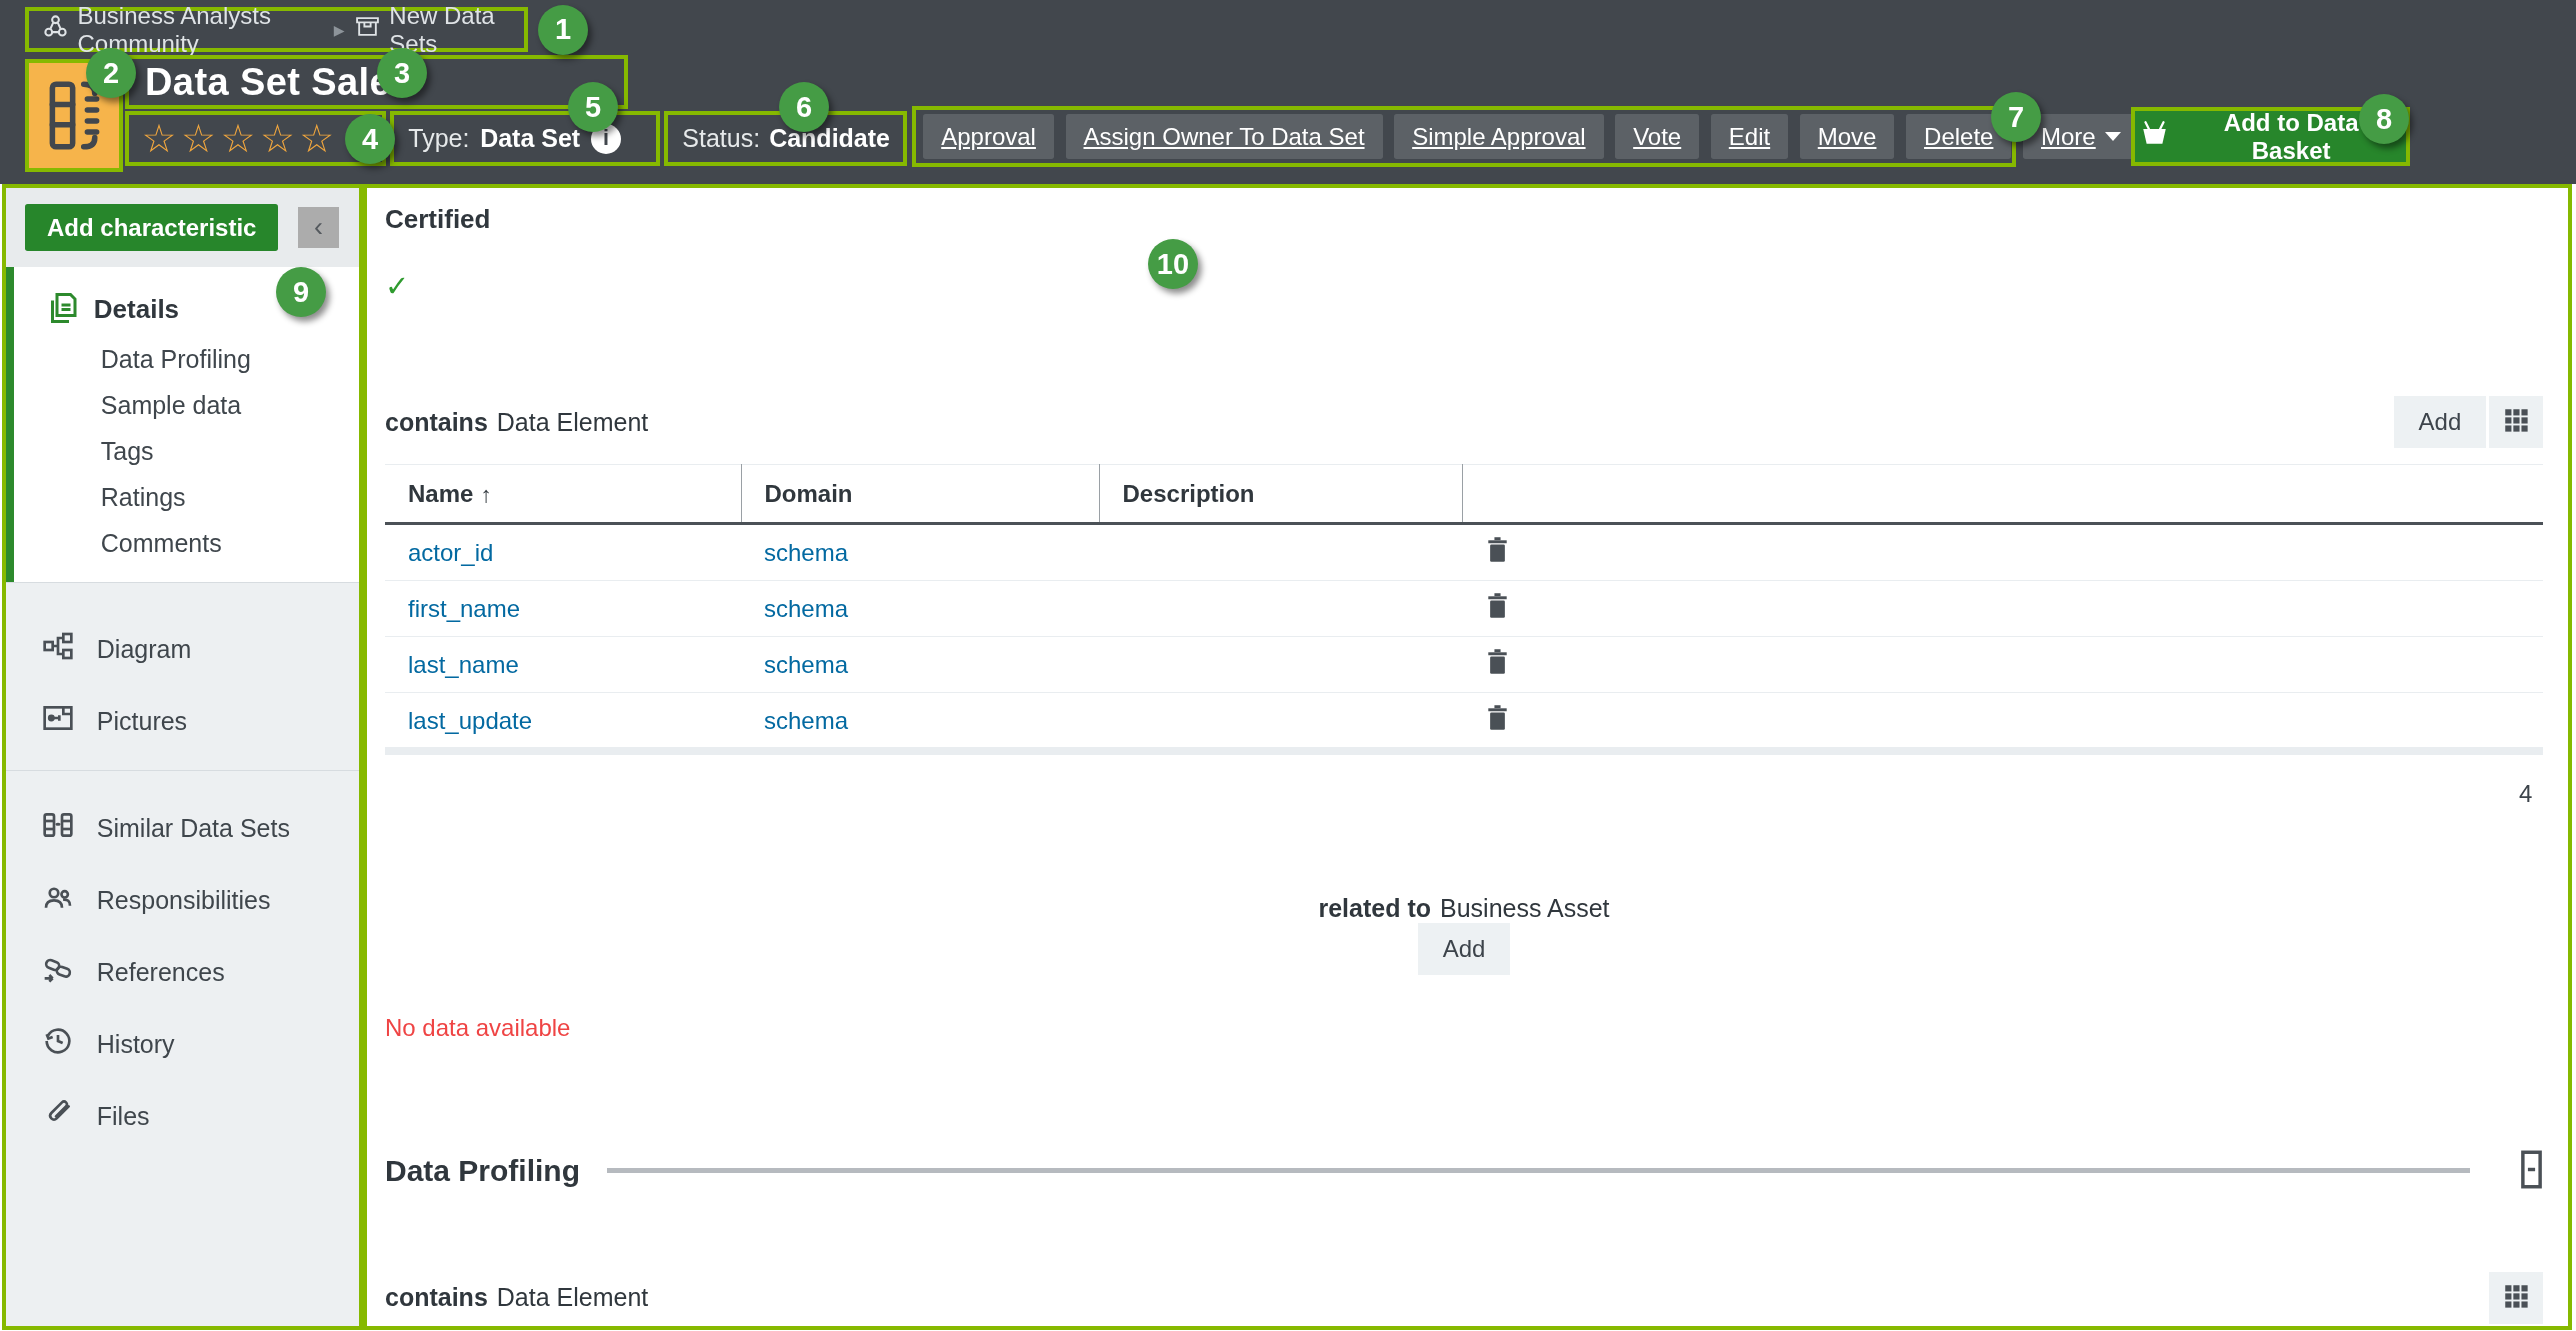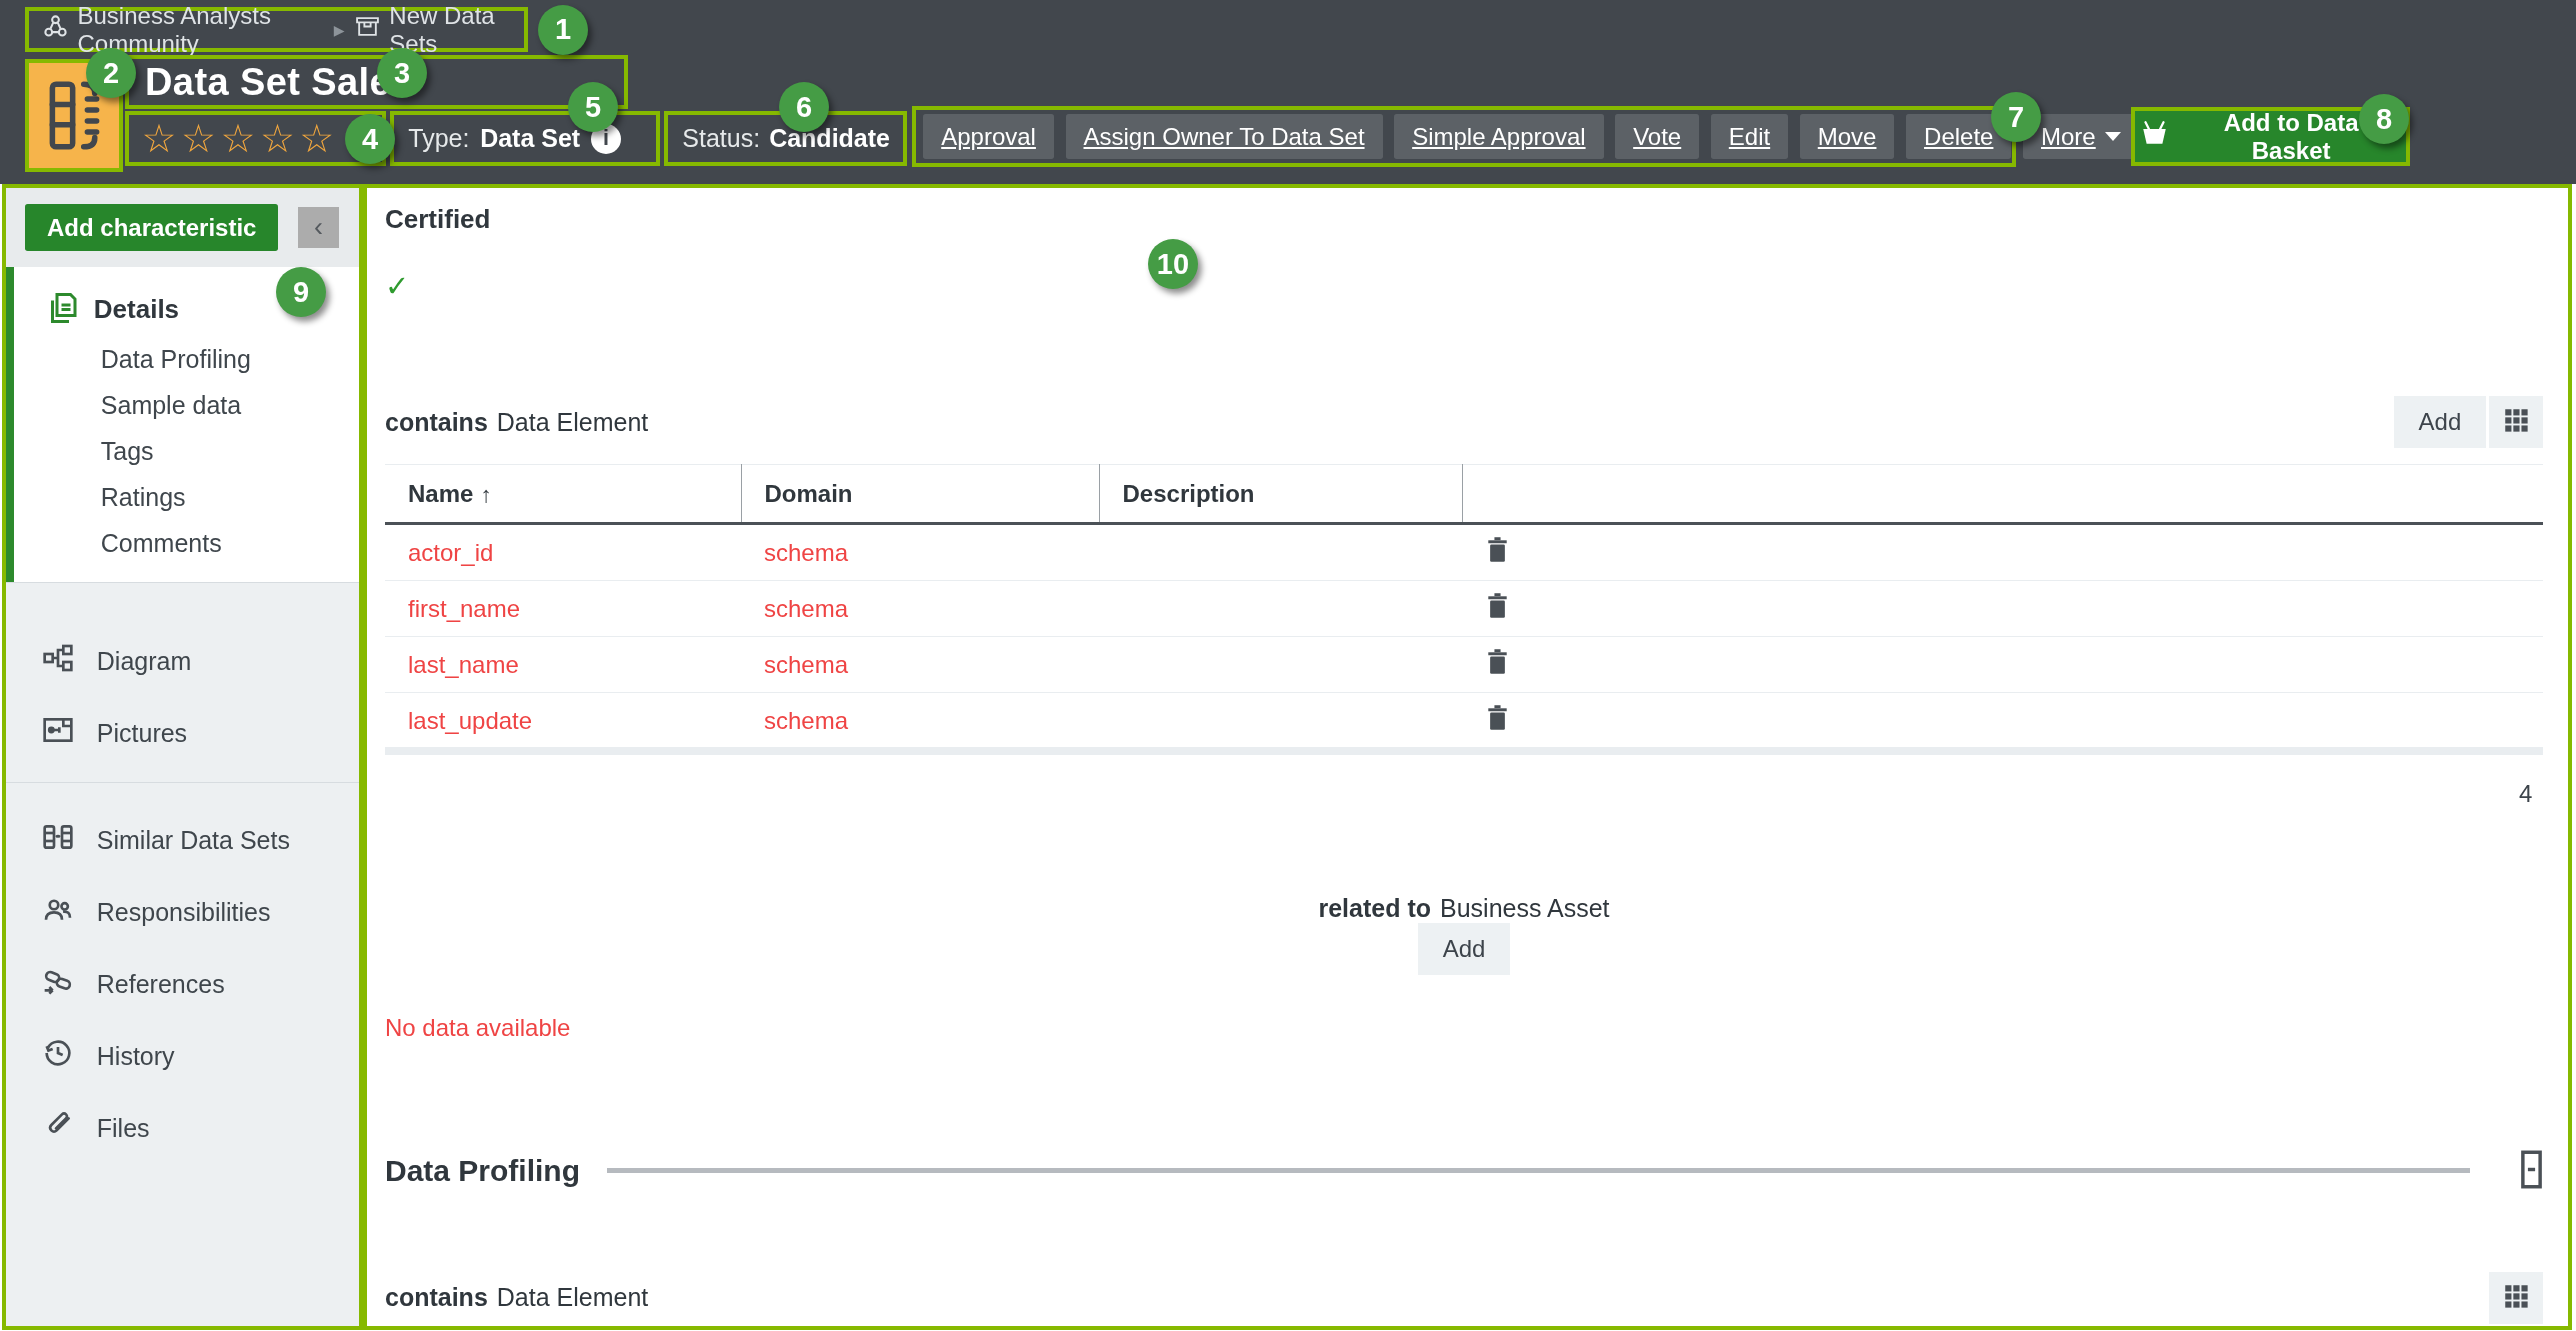--- a/index.html
+++ b/index.html
@@ -63,21 +63,21 @@
   .btn-collapse{width:41px;height:41px;background:#acacac;border:none;color:#54595e;font-size:27px;
                 display:flex;align-items:center;justify-content:center;font-family:"Liberation Sans",sans-serif;}
   .sb-nav{position:relative;height:315px;background:#fff;padding-top:16px;box-sizing:border-box;flex:0 0 auto;}
   .sb-nav-indicator{position:absolute;left:0;top:0;bottom:0;width:8px;background:#2d8a2d;}
   .sb-item-main{display:flex;align-items:center;gap:13px;padding:5.4px 0 5.4px 39px;height:43px;}
   .sb-item-main .lbl{font-size:26px;font-weight:bold;color:#30373d;}
   .sb-sub{font-size:25px;color:#3f464c;padding:0 0 0 95px;height:46px;display:flex;align-items:center;}
   .sb-gray{flex:1 1 auto;background:#edf0f2;border-top:1.8px solid #d7dce0;}
   .sb-gray-item{display:flex;align-items:center;gap:23px;height:72px;padding-left:36px;
                 font-size:25px;color:#3f464c;}
-  .sb-block1{padding-top:30px;margin-top:12px;}
+  .sb-block1{padding-top:30px;}
   .sb-divider{border-top:1.8px solid #d7dce0;margin:12.5px 0 21.5px 0;}
 
   
   .main{position:absolute;left:363px;top:184px;width:2209px;height:1146px;box-sizing:border-box;
         border:4.5px solid #86b900;background:#fff;padding:9px 25px 0 18px;overflow:hidden;color:#3d444b;}
   .h-certified{font-size:26px;font-weight:bold;color:#30373d;margin:7.2px 0 0 0;}
   .check{color:#2f9b2f;font-size:29px;margin-top:34px;}
 
   .sec-row{display:flex;align-items:center;justify-content:space-between;margin-top:93px;}
   .sec-title{font-size:25px;color:#30373d;}
@@ -86,21 +86,21 @@
            font-family:"Liberation Sans",sans-serif;}
   .btn-grid{background:#edf1f3;border:none;width:54px;height:52px;display:flex;align-items:center;justify-content:center;}
   .btn-pair{display:flex;gap:2.7px;}
 
   table{border-collapse:collapse;width:100%;table-layout:fixed;}
   .tbl{margin-top:16px;border-top:1.8px solid #e9edf0;}
   th{font-size:24px;font-weight:bold;color:#30373d;text-align:left;padding:0 0 0 23px;height:57px;
      border-bottom:3.6px solid #4b5157;}
   .colsep{border-left:1.8px solid #9aa0a5;}
   .colsep-r{border-right:1.8px solid #9aa0a5;}
-  td{font-size:24px;color:#ef4444;height:55px;padding:0 0 0 23px;border-bottom:1.8px solid #e9edf0;}
+  td{font-size:24px;color:#0369a1;height:55px;padding:0 0 0 23px;border-bottom:1.8px solid #e9edf0;}
   .tbl-footbar{height:7.2px;background:#e9edf0;margin-top:-1.8px;}
   .arrow-up{font-size:22.4px;margin-left:7.2px;}
   .count-right{text-align:right;font-size:24px;color:#3d444b;margin:25px 10.7px 0 0;}
 
   .related-row{display:flex;align-items:center;justify-content:space-between;margin-top:86px;flex-direction:column;}
   .nodata{font-size:24px;color:#ef4444;margin-top:39px;}
 
   .profiling-row{display:flex;align-items:center;margin-top:107px;gap:27px;}
   .profiling-title{font-size:30px;font-weight:bold;color:#30373d;white-space:nowrap;}
   .profiling-line{flex:1;height:5.4px;background:#b6babf;margin-right:23px;}

